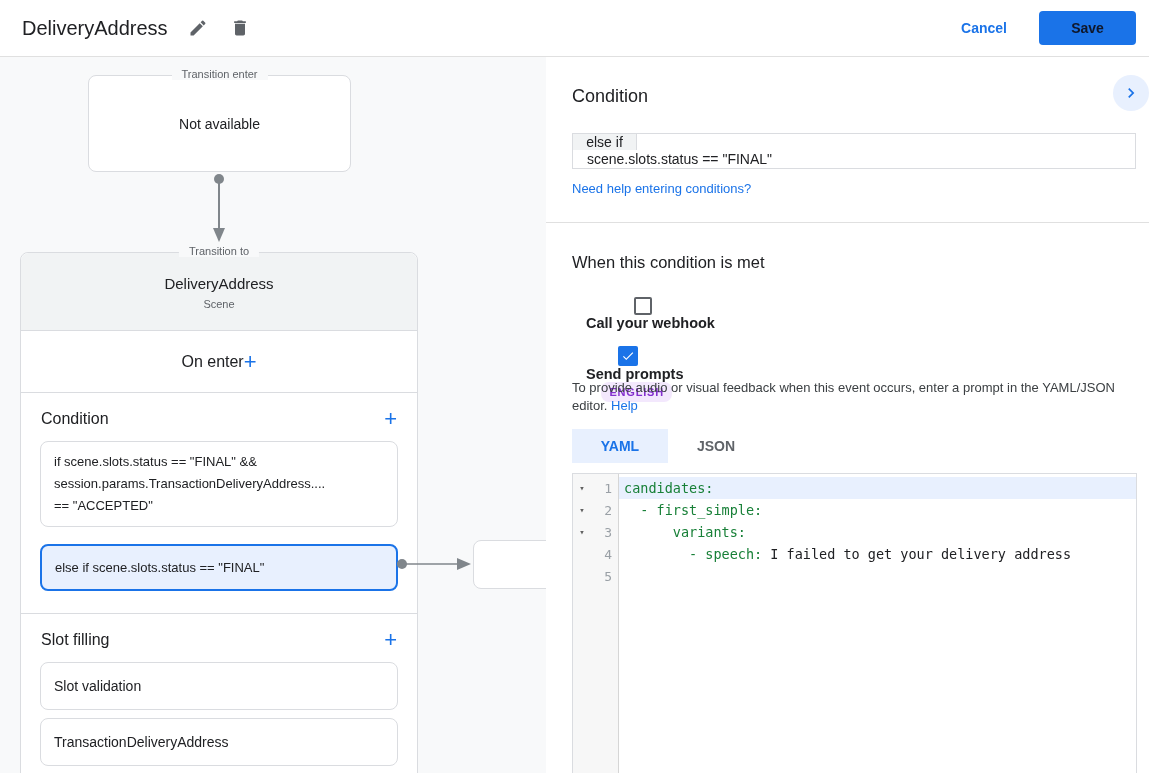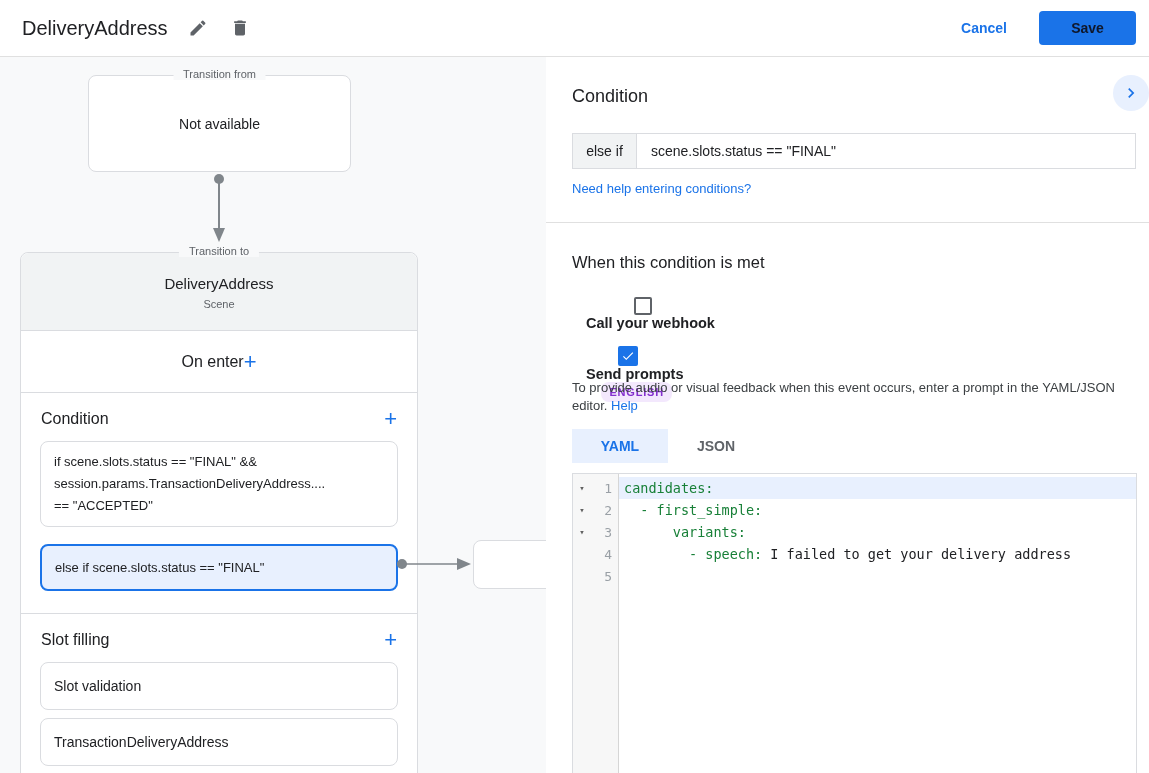--- a/index.html
+++ b/index.html
@@ -63,21 +63,21 @@
     background:#fff; border:1px solid #dadce0; border-radius:8px; }
 
   
   .p-heading { position:absolute; left:26px; top:29px; font-size:18px; color:#202124; }
   .collapse-btn { position:absolute; right:0; top:18px; width:36px; height:36px;
     border-radius:50%; background:#e8f0fe; border:none; cursor:pointer;
     display:flex; align-items:center; justify-content:center; }
   .collapse-btn svg { width:20px; height:20px; fill:#1a73e8; }
 
   .cond-row { position:absolute; left:26px; top:76px; width:564px; height:36px;
-    border:1px solid #dadce0; display:flex; background:#fff; }
+    border:1px solid #dadce0; display:flex; background:#fff;flex-direction:column; }
   .cond-prefix { width:64px; background:#f1f3f4; border-right:1px solid #dadce0;
     display:flex; align-items:center; justify-content:center; font-size:14px; color:#202124; }
   .cond-expr { flex:1; display:flex; align-items:center; padding-left:14px;
     font-size:14px; color:#202124; }
 
   .help-link { position:absolute; left:26px; top:124px; font-size:13px; color:#1a73e8;
     text-decoration:none; cursor:pointer; }
   .p-divider { position:absolute; left:0; right:0; top:165px; border-top:1px solid #e0e0e0; }
   .p-subhead { position:absolute; left:26px; top:196px; font-size:16.5px; color:#202124; }
 
@@ -138,21 +138,21 @@
     <button class="cancel-btn">Cancel</button>
     <button class="save-btn">Save</button>
   </div>
 </div>
 
 <div class="main">
 
   <div class="canvas">
 
     <div class="node-box tfrom">
-      <span class="legend">Transition from</span>
+      <span class="legend">Transition enter</span>
       <span class="tfrom-text">Not available</span>
     </div>
 
     <svg class="arrow-svg" style="left:207px; top:115px;" width="24" height="72">
       <circle cx="12" cy="7" r="5" fill="#80868b"></circle>
       <line x1="12" y1="7" x2="12" y2="58" stroke="#80868b" stroke-width="2"></line>
       <polygon points="6,56 18,56 12,70" fill="#80868b"></polygon>
     </svg>
 
     <div class="scene-card">

